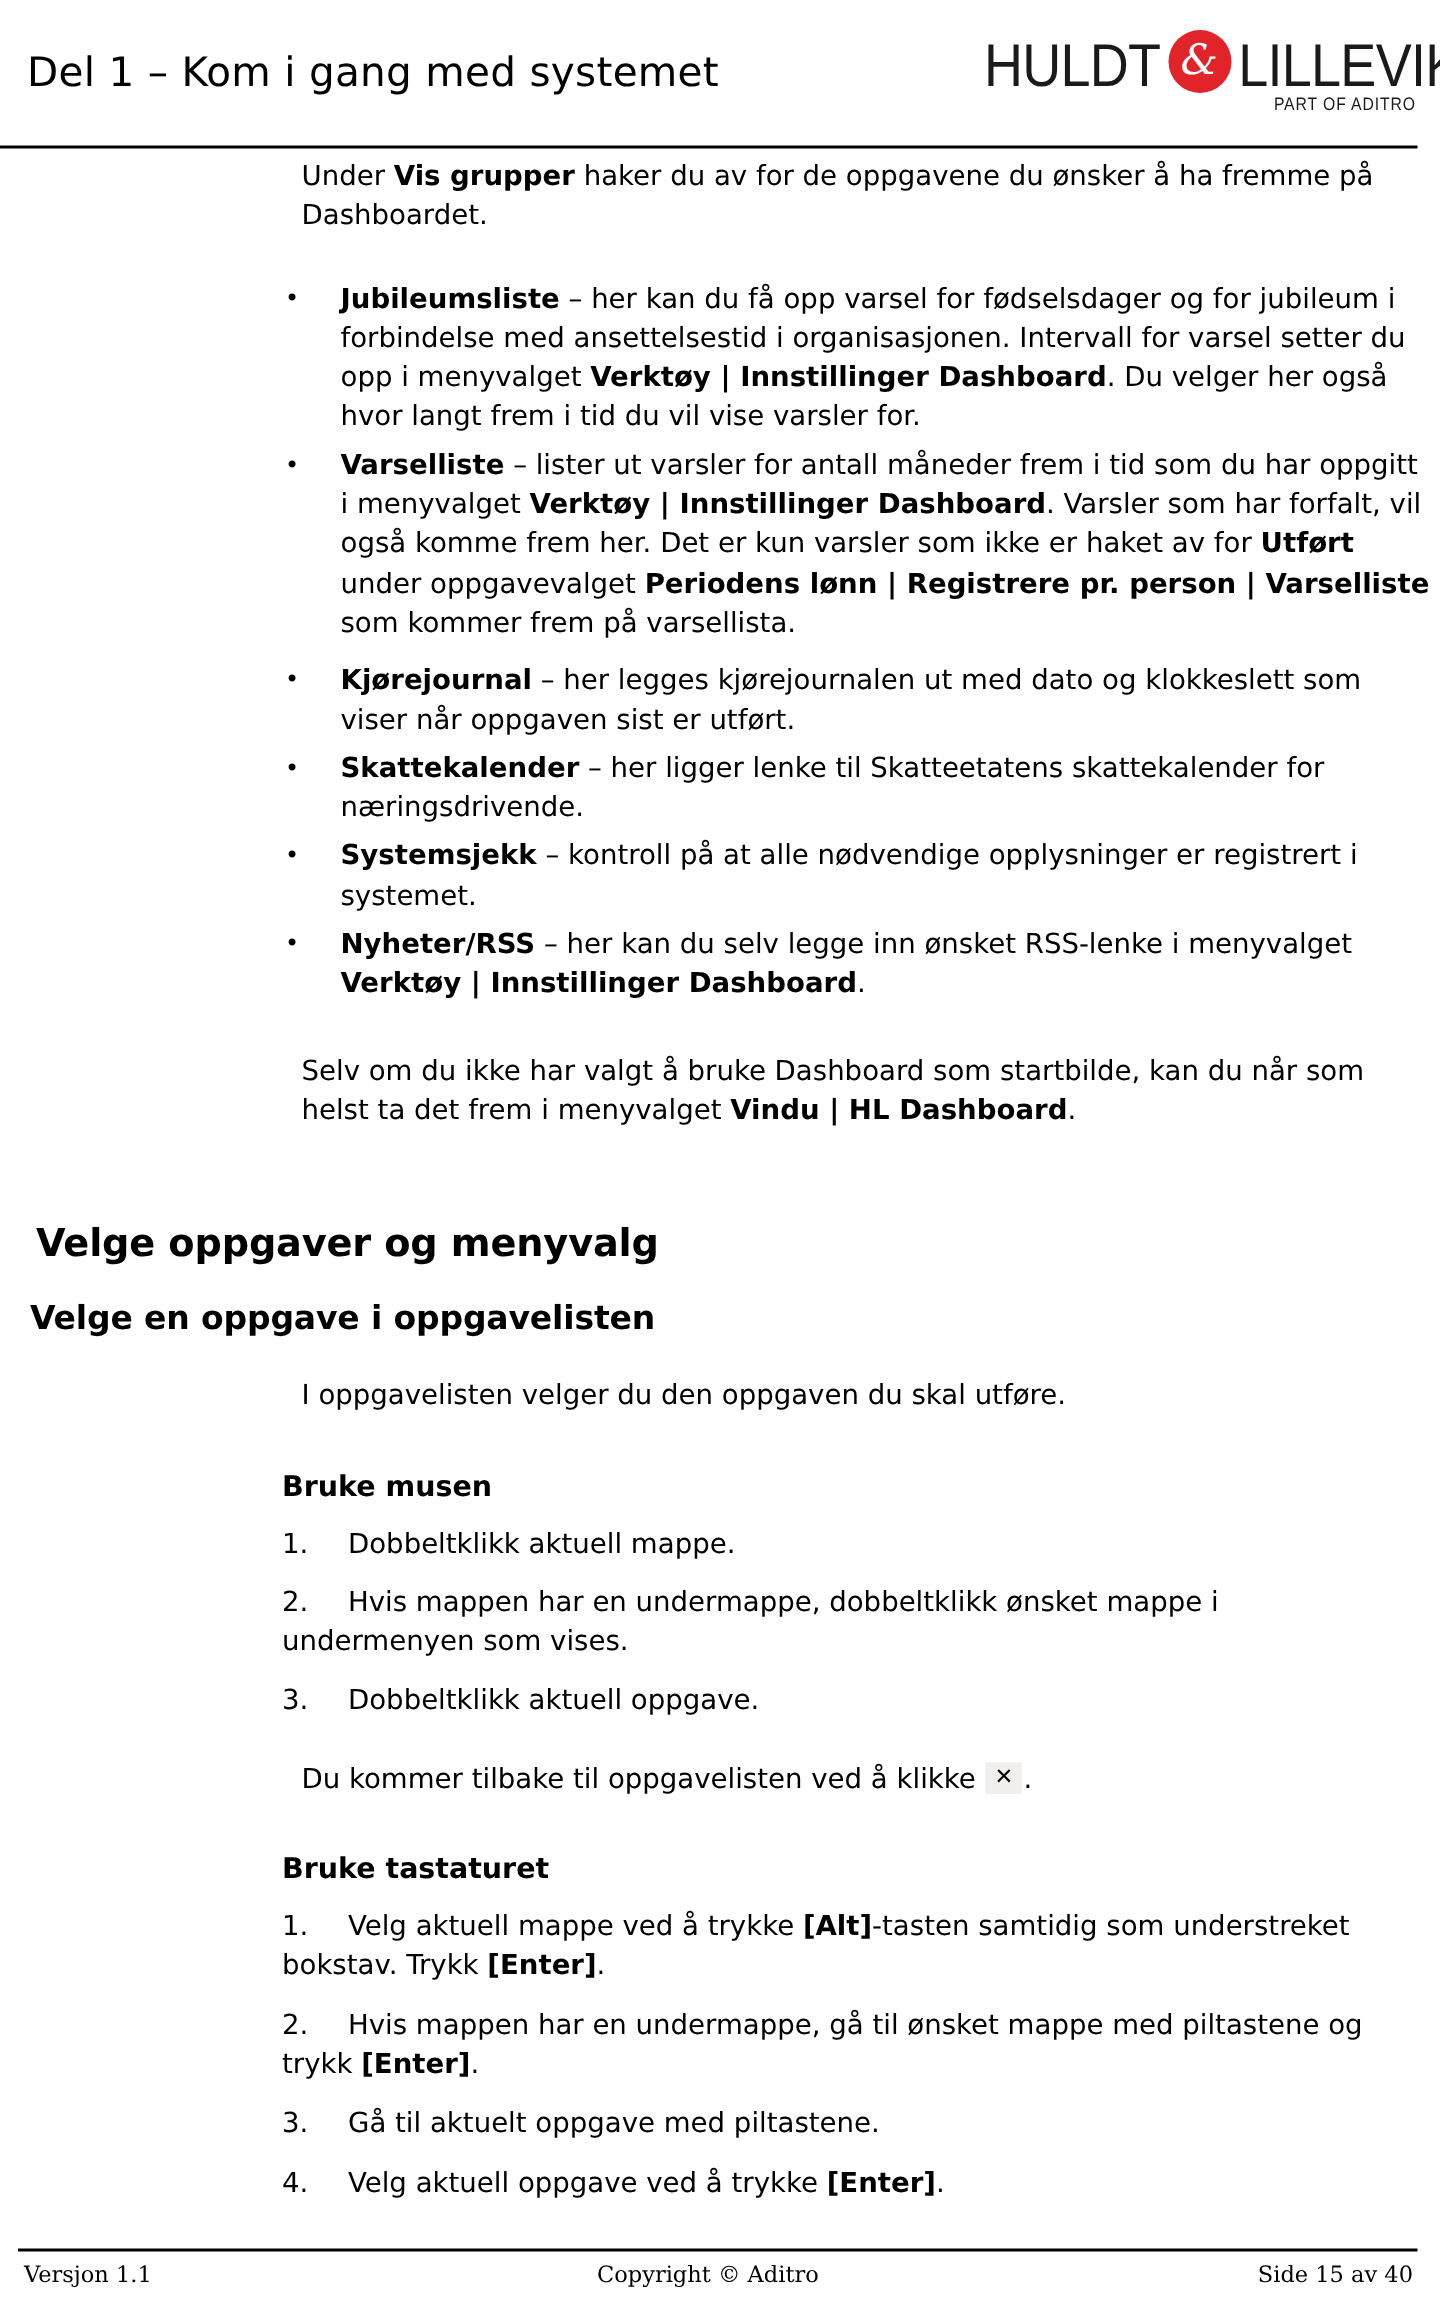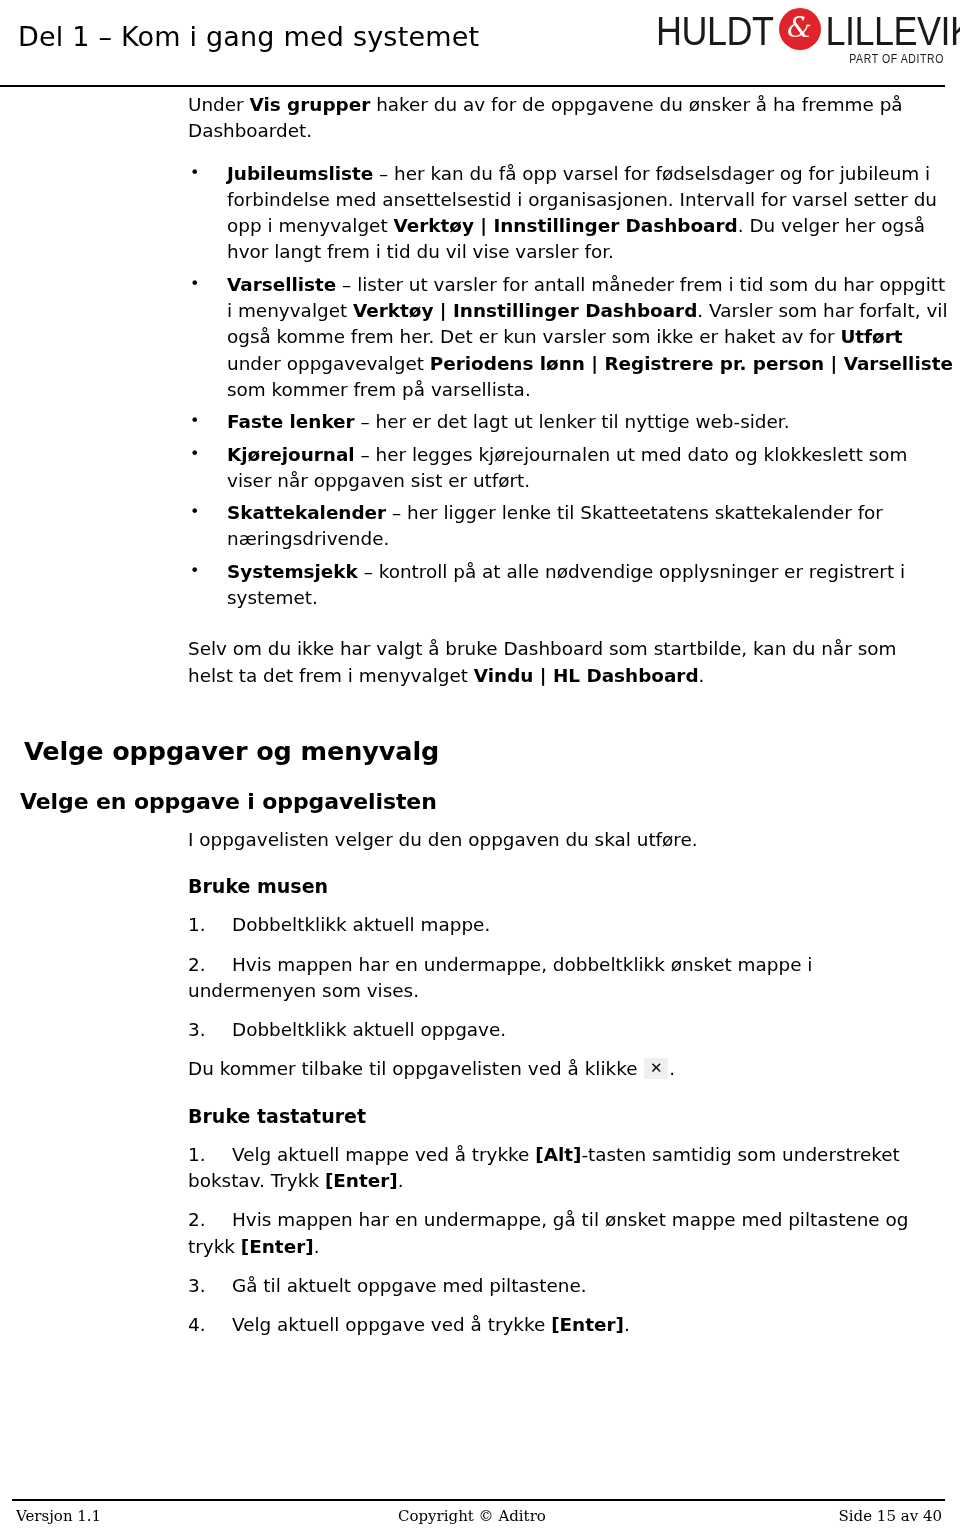--- a/index.html
+++ b/index.html
@@ -13,21 +13,21 @@
     height: 1533px;
     position: relative;
     font-family: "DejaVu Sans", sans-serif;
     color: #000000;
     overflow: hidden;
   }
 
   
   #page-header {
     position: absolute;
-    top: 4px; left: 0;
+    top: 16px; left: 0;
     width: 960px;
     height: 90px;
     text-decoration: underline;
   }
   #header-title {
     position: absolute;
     left: 18px;
     top: 17px;
     font-family: "DejaVu Sans", sans-serif;
     font-size: 27px;
@@ -98,21 +98,21 @@
   }
 
   
   #content {
     position: absolute;
     top: 92px;
     left: 0;
     width: 960px;
   }
   .para {
-    margin: 0;
+    margin: 13px;
     padding: 0 22px 0 188px;
     font-size: 18.4px;
     line-height: 26.3px;
     text-align: left;
   }
   .para b, .bold { font-weight: bold; }
 
   .bullet-list {
     list-style: none;
     margin: 0;
@@ -266,36 +266,36 @@
   <ul class="bullet-list">
 
     <li class="bullet-item"><b>Jubileumsliste</b><span> – her kan du få opp varsel for fødselsdager og for jubileum i forbindelse med ansettelsestid i organisasjonen. Intervall for varsel setter du opp i menyvalget </span><b>Verktøy | Innstillinger Dashboard</b><span>. Du velger her også hvor langt frem i tid du vil vise varsler for.</span></li>
 
     <div class="sp-6"></div>
 
     <li class="bullet-item"><b>Varselliste</b><span> – lister ut varsler for antall måneder frem i tid som du har oppgitt i menyvalget </span><b>Verktøy | Innstillinger Dashboard</b><span>. Varsler som har forfalt, vil også komme frem her. Det er kun varsler som ikke er haket av for </span><b>Utført</b><span> under oppgavevalget </span><b>Periodens lønn | Registrere pr. person | Varselliste</b><span> som kommer frem på varsellista.</span></li>
 
     <div class="sp-6"></div>
 
-    <li class="bullet-item"><b>Faste lenker</b><span> – her er det lagt ut lenker til nyttige web-sider.</span></li>
 
     <div class="sp-6"></div>
 
     <li class="bullet-item"><b>Kjørejournal</b><span> – her legges kjørejournalen ut med dato og klokkeslett som viser når oppgaven sist er utført.</span></li>
 
     <div class="sp-6"></div>
 
     <li class="bullet-item"><b>Skattekalender</b><span> – her ligger lenke til Skatteetatens skattekalender for næringsdrivende.</span></li>
 
     <div class="sp-6"></div>
 
     <li class="bullet-item"><b>Systemsjekk</b><span> – kontroll på at alle nødvendige opplysninger er registrert i systemet.</span></li>
 
     <div class="sp-6"></div>
 
+    <li class="bullet-item"><b>Nyheter/RSS</b><span> – her kan du selv legge inn ønsket RSS-lenke i menyvalget </span><b>Verktøy | Innstillinger Dashboard</b><span>.</span></li>
 
     <div class="sp-6"></div>
 
 
   </ul>
 
   <div class="sp-13"></div>
 
   <p class="para"><span>Selv om du ikke har valgt å bruke Dashboard som startbilde, kan du når som helst ta det frem i menyvalget </span><b>Vindu | HL Dashboard</b><span>.</span></p>
 

